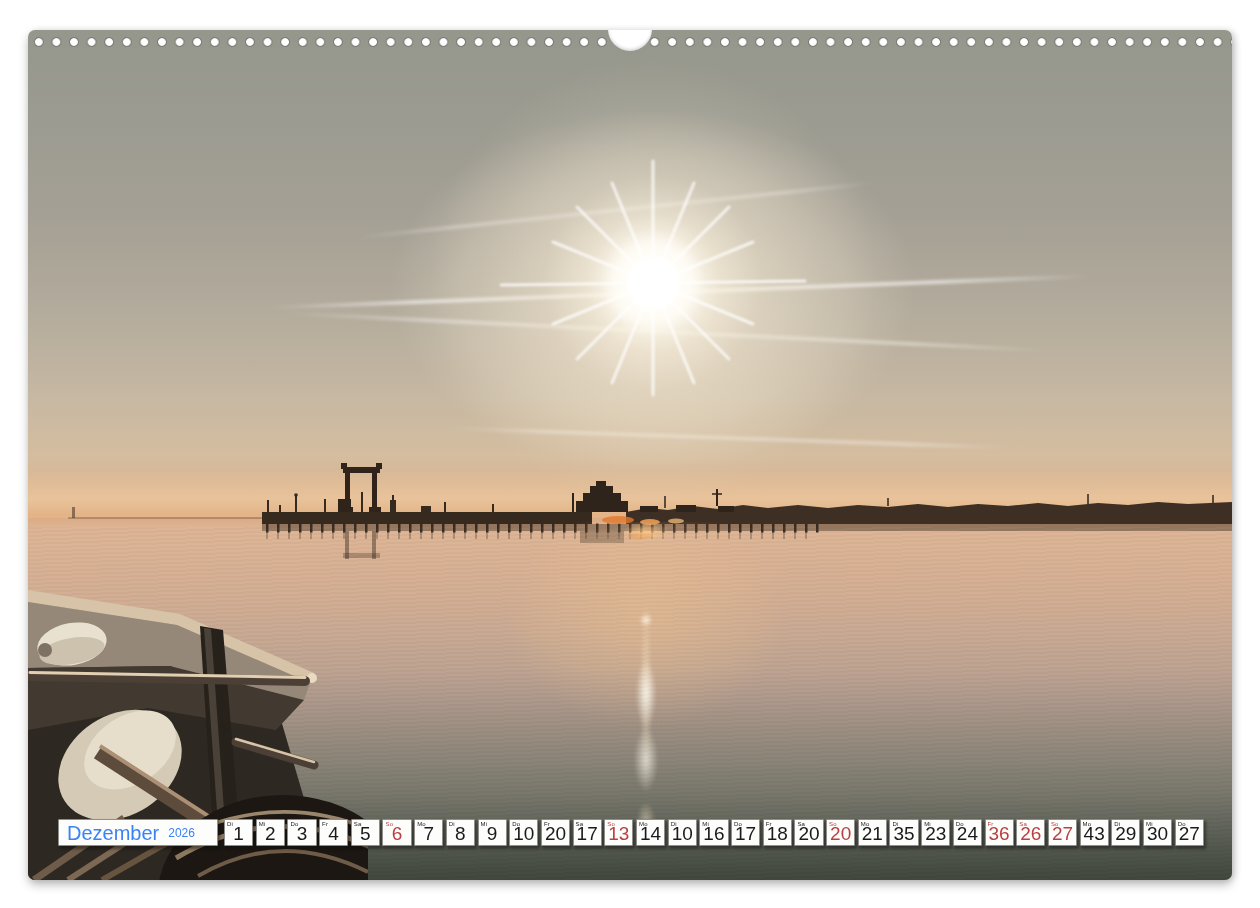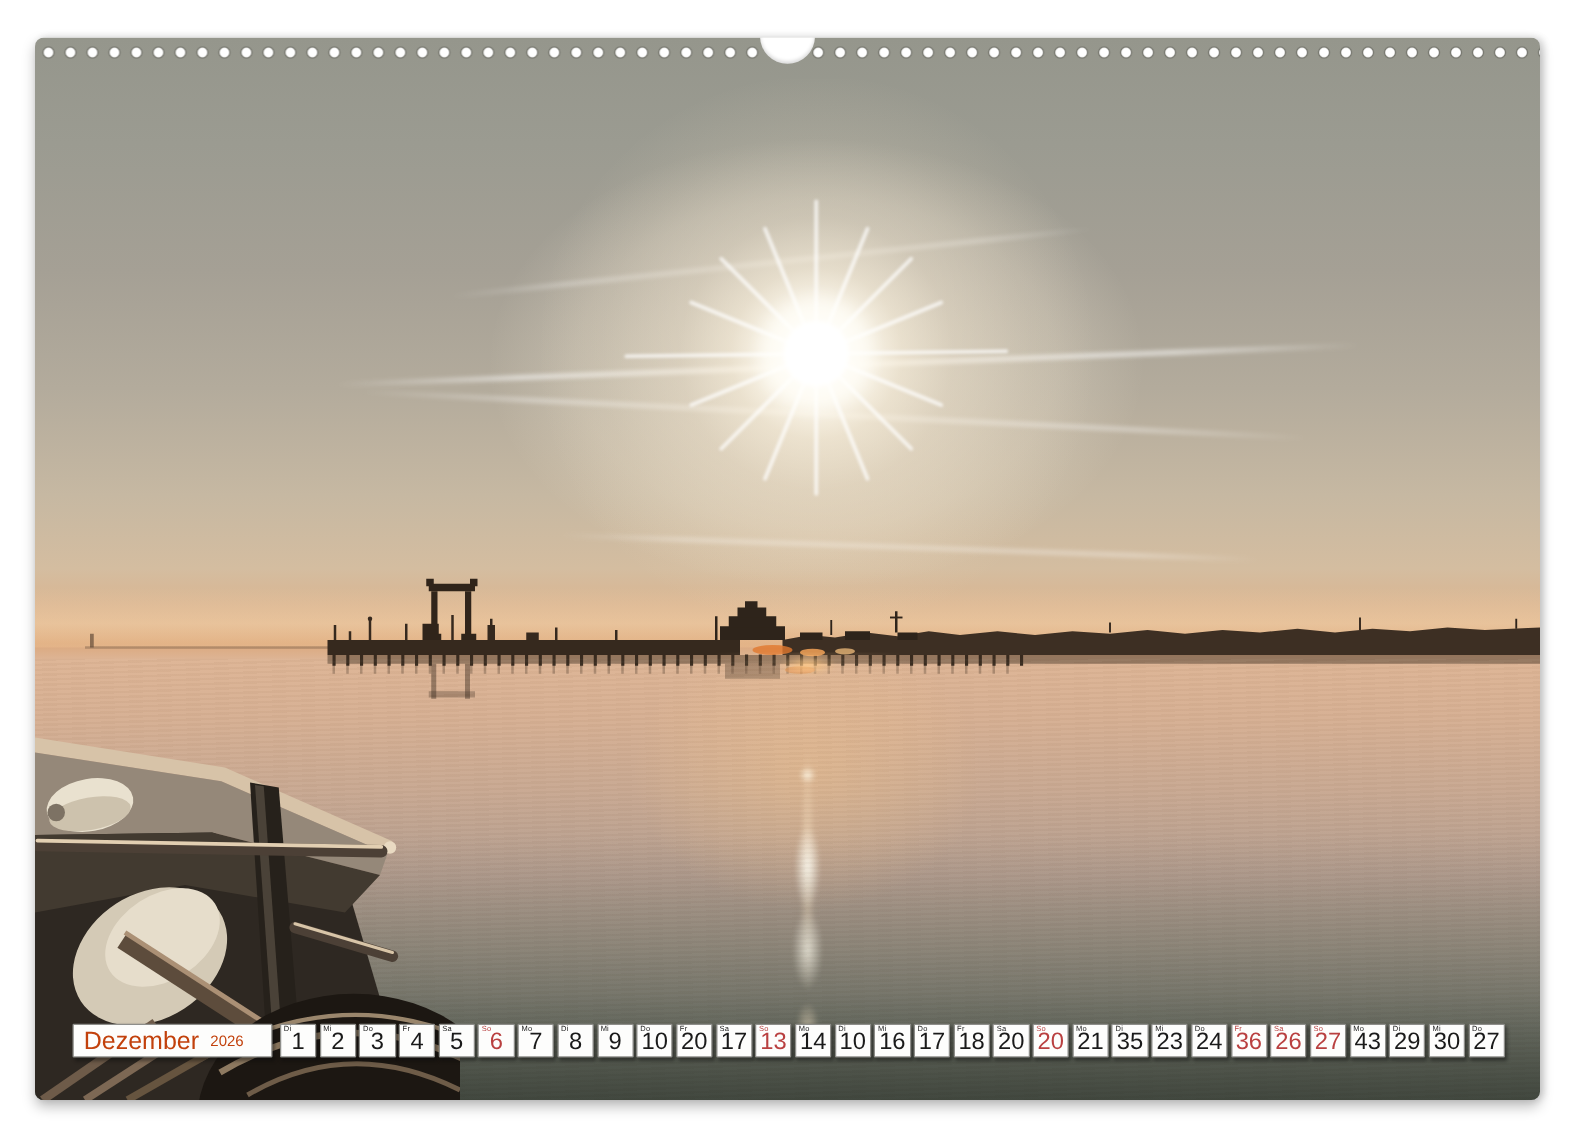--- a/index.html
+++ b/index.html
@@ -45,21 +45,21 @@
   
   .holes{position:absolute;left:0;top:3px;width:100%;height:18px;background-repeat:repeat-x;
     background-image:radial-gradient(circle at 8.8px 9px,#ffffff 3.4px,rgba(80,80,74,.45) 4.3px,rgba(120,120,114,0) 5.4px);
     background-size:17.6px 18px;background-position:2px 0;}
   .hanger-hole{position:absolute;left:580px;top:-23px;width:44px;height:44px;border-radius:50%;
     background:#ffffff;box-shadow:inset 0 -2px 3px rgba(0,0,0,.14);}
   
   .calendar-strip{position:absolute;left:30px;top:789px;width:1146px;height:27px;display:flex;gap:6px;}
   .title-box{width:160px;flex:none;background:#fdfdfc;border:1px solid #8e8e8a;border-radius:1px;
     box-sizing:border-box;display:flex;align-items:center;padding-left:8px;
-    box-shadow:2px 2.5px 3px rgba(10,10,10,.45);color:#c2410c;}
+    box-shadow:2px 2.5px 3px rgba(10,10,10,.45);color:#3b82f6;}
   .month{font-size:20px;line-height:1;}
   .year{font-size:12px;line-height:1;margin-left:9px;}
   .days{flex:1;display:flex;gap:2.5px;}
   .cell{flex:1;position:relative;background:#fdfdfc;border:1px solid #8e8e8a;border-radius:1px;
     box-sizing:border-box;box-shadow:1.5px 2.5px 3px rgba(10,10,10,.45);color:#1a1a1a;}
   .cell .abbr{position:absolute;top:1px;left:2px;font-size:6px;line-height:1;letter-spacing:.2px;}
   .cell .num{position:absolute;bottom:2px;left:0;right:0;text-align:center;font-size:19px;line-height:1;}
   .cell.red{color:#b94040;}
 </style>
 </head>

